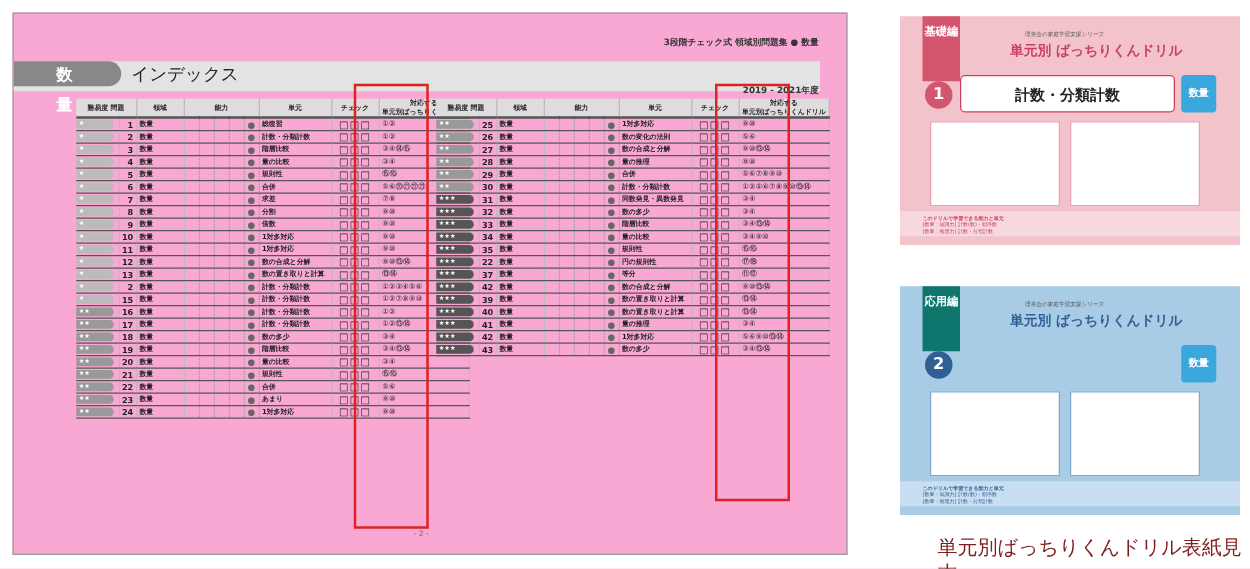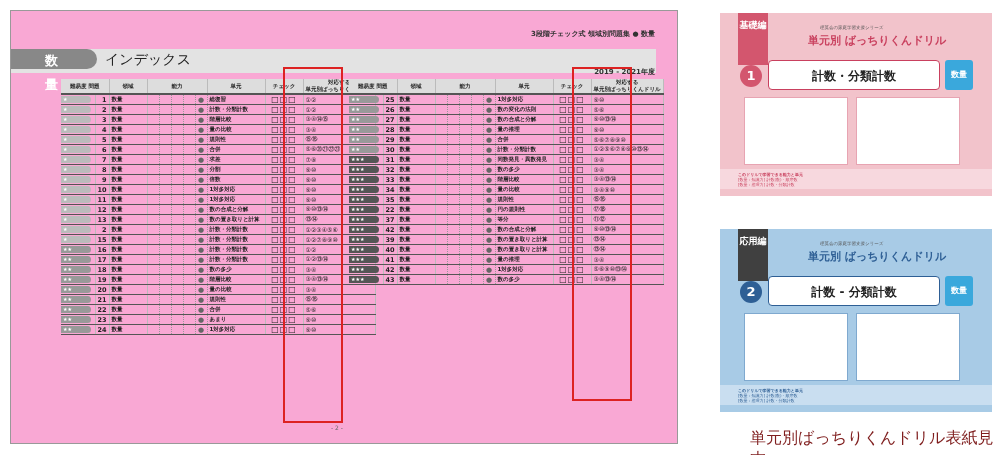--- a/index.html
+++ b/index.html
@@ -26,21 +26,21 @@
 .ref{width:56px;font-size:6px}
 .tbl-left{left:50px}
 .tbl-right{left:338px}
 .redbox{position:absolute;border:2px solid #d22;}
 .pg{position:absolute;left:320px;bottom:12px;font-size:6px;color:#666}
 .cover{position:absolute;left:720px;width:272px;height:183px}
 .cover-pink{top:13px;background:#f2c3cb}
 .cover-blue{top:229px;background:#a8cbe6}
 .ribbon{position:absolute;left:18px;top:0;width:30px;height:52px;color:#fff;font-weight:bold;font-size:9px;text-align:center;padding-top:6px}
 .cover-pink .ribbon{background:#d3566e}
-.cover-blue .ribbon{background:#404040}
+.cover-blue .ribbon{background:#0f766e}
 .series{position:absolute;left:100px;top:12px;font-size:4.5px;color:#555}
 .logo{position:absolute;left:88px;top:20px;font-size:11px;font-weight:bold}
 .cover-pink .logo{color:#c9405e}
 .cover-blue .logo{color:#2e5f95}
 .badge-num{position:absolute;left:20px;top:52px;width:22px;height:22px;border-radius:50%;color:#fff;font-weight:bold;font-size:13px;text-align:center;line-height:22px}
 .cover-pink .badge-num{background:#d3566e}
 .cover-blue .badge-num{background:#2e5f95}
 .titlebox{position:absolute;left:48px;top:47px;width:172px;height:30px;background:#fff;border-radius:4px;font-size:12px;font-weight:bold;text-align:center;line-height:30px}
 .cover-pink .titlebox{border:1px solid #c9405e}
 .cover-blue .titlebox{border:1px solid #2e5f95}
@@ -673,21 +673,20 @@
     <div>[数量：知識力] 計数(数) - 順序数</div>
     <div>[数量：推理力] 計数・分類計数</div>
   </div>
 </div>
 
 <div class="cover cover-blue">
   <div class="ribbon">応用編</div>
   <div class="series">理英会の家庭学習支援シリーズ</div>
   <div class="logo">単元別 ばっちりくんドリル</div>
   <div class="badge-num">2</div>
-  <div class="titlebox">計数 - 分類計数</div>
   <div class="subj">数量</div>
   <div class="illus a"></div>
   <div class="illus b"></div>
   <div class="footer">
     <div style="font-weight:bold">このドリルで学習できる能力と単元</div>
     <div>[数量：知識力] 計数(数) - 順序数</div>
     <div>[数量：推理力] 計数・分類計数</div>
   </div>
 </div>
 

